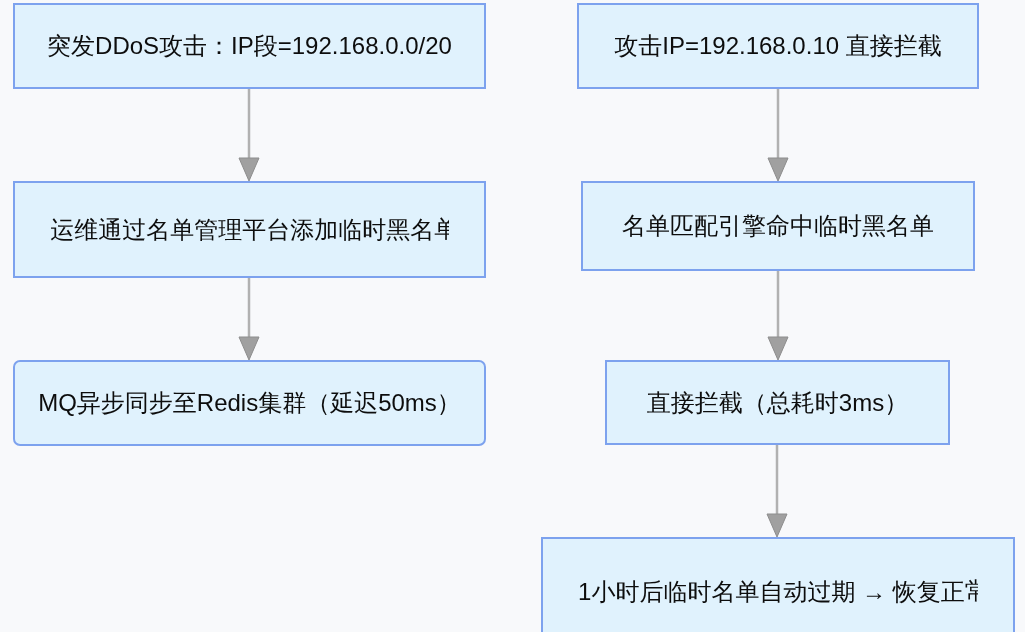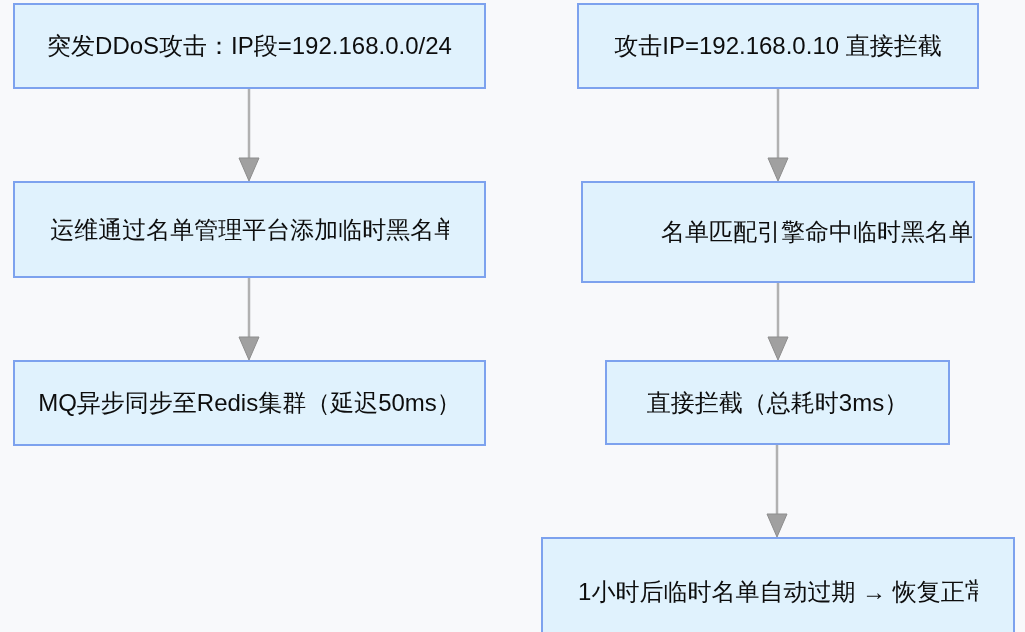--- a/index.html
+++ b/index.html
@@ -30,23 +30,23 @@
     white-space:nowrap;overflow:hidden;
   }
   .label{display:inline-block;white-space:nowrap;}
   
   .clip-char{
     display:inline-block;overflow:hidden;white-space:nowrap;
     height:1.04em;line-height:1.04em;vertical-align:-0.17em;
   }
   #node-l1{left:13px;top:3px;width:473px;height:86px;}
   #node-l2{left:13px;top:181px;width:473px;height:97px;}
-  #node-l3{left:13px;top:360px;width:473px;height:86px;}
+  #node-l3{left:13px;top:360px;width:473px;height:86px;border-radius:7px;}
   #node-r1{left:577px;top:3px;width:402px;height:86px;}
-  #node-r2{left:581px;top:181px;width:394px;height:102px;justify-content:flex-end;}
+  #node-r2{left:581px;top:181px;width:394px;height:90px;}
   #node-r3{left:605px;top:360px;width:345px;height:85px;}
   #node-r4{left:541px;top:537px;width:474px;height:109px;}
 </style>
 </head>
 <body>
 
 <div class="canvas">
 
   <svg class="arrows" viewBox="0 0 1025 632" xmlns="http://www.w3.org/2000/svg">
     <g>
@@ -65,21 +65,21 @@
       <line class="arrow-line" x1="778" y1="268" x2="778" y2="339"></line>
       <polygon class="arrow-head" points="768,337 788,337 778,360"></polygon>
     </g>
     <g>
       <line class="arrow-line" x1="777" y1="445" x2="777" y2="516"></line>
       <polygon class="arrow-head" points="767,514 787,514 777,537"></polygon>
     </g>
   </svg>
 
   <div class="node" id="node-l1">
-    <span class="label">突发DDoS攻击：IP段=192.168.0.0/24</span>
+    <span class="label">突发DDoS攻击：IP段=192.168.0.0/20</span>
   </div>
 
   <div class="node" id="node-l2">
     <span class="label">运维通过名单管理平台添加临时黑名<span class="clip-char" style="width: 0.6em;">单</span></span>
   </div>
 
   <div class="node" id="node-l3">
     <span class="label">MQ异步同步至Redis集群（延迟50ms）</span>
   </div>
 

